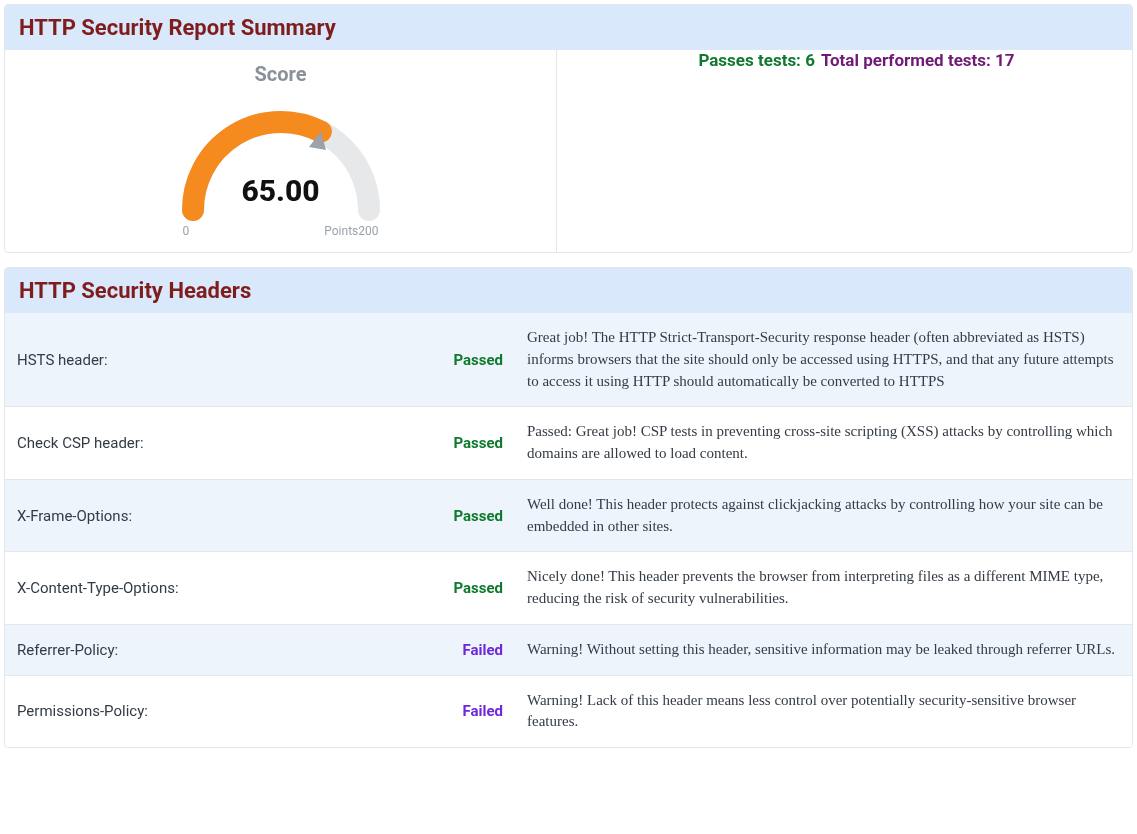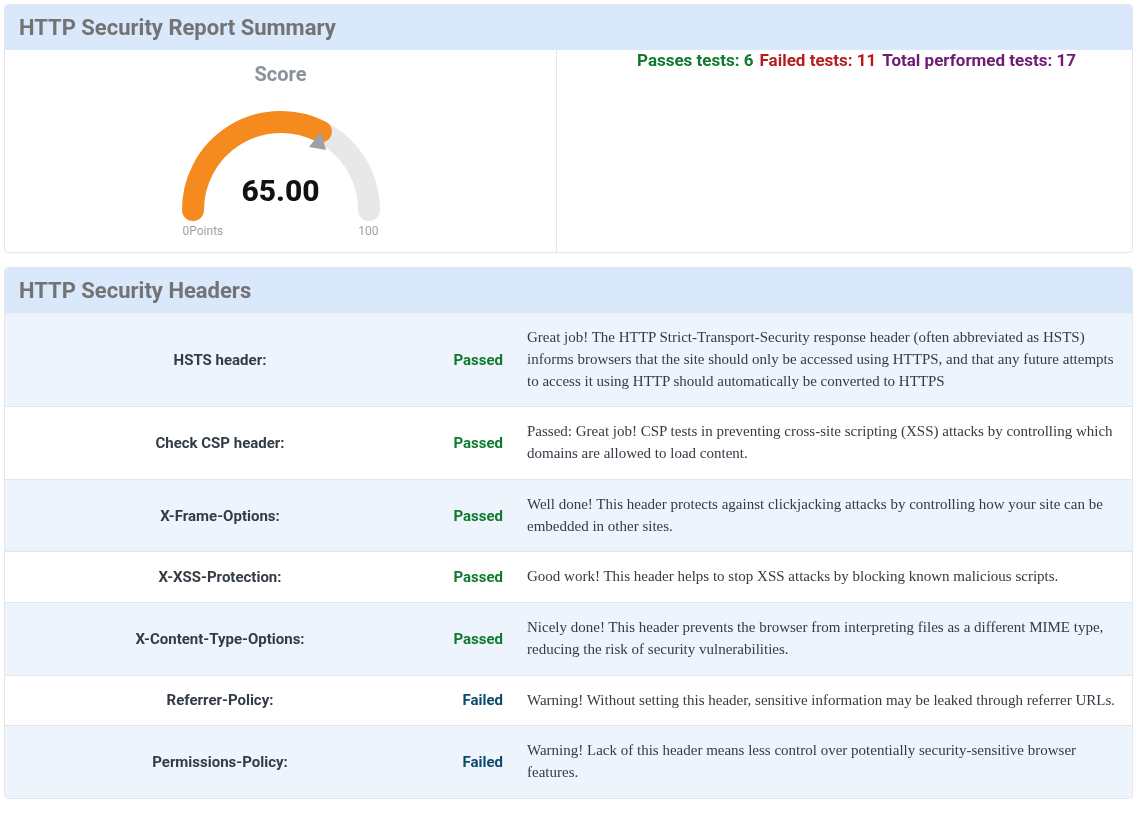--- a/index.html
+++ b/index.html
@@ -13,21 +13,21 @@
     border: 1px solid #e3e7ea;
     border-radius: 4px;
     margin-bottom: 14px;
     overflow: hidden;
   }
   .panel-header {
     background: #d9e8fb;
     padding: 10px 14px;
     font-size: 22px;
     font-weight: 700;
-    color: #737373;
+    color: #7f1d1d;
   }
   .summary-body {
     display: flex;
   }
   .score-box {
     flex: 1;
     border-right: 1px solid #e3e7ea;
     text-align: center;
     padding: 12px 0 14px 0;
   }
@@ -55,21 +55,21 @@
   }
   .gauge-labels {
     display: flex;
     justify-content: space-between;
     width: 224px;
     margin: 0 auto;
     font-size: 12px;
     color: #9aa2aa;
     padding: 0 14px;
   }
-  .gauge-labels .mid { flex:1; text-align:left; }
+  .gauge-labels .mid { flex:1; text-align:right; }
   .tests-box {
     flex: 1;
     display: flex;
     justify-content: center;
     padding-left: 24px;
     gap: 6px;
   }
   .tests-box div { font-size: 17px; font-weight: 700; }
   .pass-line { color: #0f7a2f; }
   .fail-line { color: #b71c1c; }
@@ -80,33 +80,32 @@
   }
   .headers-table tr:nth-child(odd) { background: #eef4fb; }
   .headers-table tr:nth-child(even) { background: #ffffff; }
   .headers-table td {
     padding: 14px 12px;
     vertical-align: middle;
     font-size: 15px;
     color: #333b44;
   }
   .hname {
-    font-weight: 700;
+    font-weight: 400;
     color: #2f3a45;
     width: 430px;
-    text-align: center;
   }
   .hstatus {
     width: 80px;
     font-weight: 700;
     text-align: right;
     padding-right: 20px;
   }
   .hstatus.passed { color: #0f7a2f; }
-  .hstatus.failed { color: #0c4a6e; }
+  .hstatus.failed { color: #6d28d9; }
   .hdesc {
     color: #333b44;
     line-height: 1.45;
     font-family: Liberation Serif, serif;
   }
   .headers-table tr + tr td { border-top: 1px solid #e3e7ea; }
 </style>
 </head>
 <body>
 
@@ -122,26 +121,25 @@
 
           <path d="M 24 118 A 88 88 0 0 1 151.9 39.5" fill="none" stroke="#f58a1f" stroke-width="22" stroke-linecap="round"></path>
 
           <polygon points="151.9,39.5 140,55 157,58" fill="#9aa2aa"></polygon>
         </svg>
         <div class="score-value">65.00</div>
       </div>
       <div class="gauge-labels">
         <span>0</span>
         <span class="mid">Points</span>
-        <span>100</span>
+        <span>200</span>
       </div>
     </div>
     <div class="tests-box">
       <div class="pass-line">Passes tests: 6</div>
-      <div class="fail-line">Failed tests: 11</div>
       <div class="total-line">Total performed tests: 17</div>
     </div>
   </div>
 </div>
 
 <div class="panel">
   <div class="panel-header">HTTP Security Headers</div>
   <table class="headers-table">
     <tbody id="headers-body">
         <tr>
@@ -153,25 +151,20 @@
           <td class="hname">Check CSP header:</td>
           <td class="hstatus passed">Passed</td>
           <td class="hdesc">Passed: Great job! CSP tests in preventing cross-site scripting (XSS) attacks by controlling which domains are allowed to load content.</td>
         </tr>
         <tr>
           <td class="hname">X-Frame-Options:</td>
           <td class="hstatus passed">Passed</td>
           <td class="hdesc">Well done! This header protects against clickjacking attacks by controlling how your site can be embedded in other sites.</td>
         </tr>
         <tr>
-          <td class="hname">X-XSS-Protection:</td>
-          <td class="hstatus passed">Passed</td>
-          <td class="hdesc">Good work! This header helps to stop XSS attacks by blocking known malicious scripts.</td>
-        </tr>
-        <tr>
           <td class="hname">X-Content-Type-Options:</td>
           <td class="hstatus passed">Passed</td>
           <td class="hdesc">Nicely done! This header prevents the browser from interpreting files as a different MIME type, reducing the risk of security vulnerabilities.</td>
         </tr>
         <tr>
           <td class="hname">Referrer-Policy:</td>
           <td class="hstatus failed">Failed</td>
           <td class="hdesc">Warning! Without setting this header, sensitive information may be leaked through referrer URLs.</td>
         </tr>
         <tr>

